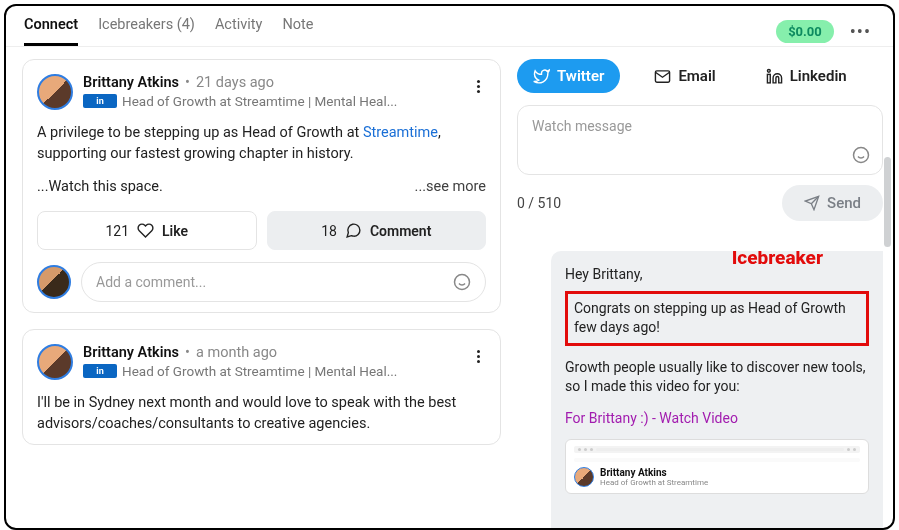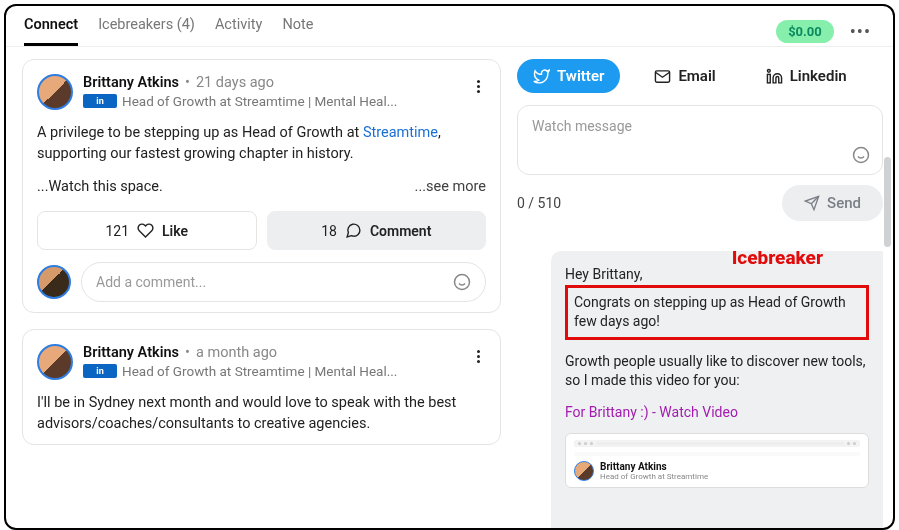--- a/index.html
+++ b/index.html
@@ -42,21 +42,21 @@
   .ch-tab { display: flex; align-items: center; gap: 7px; font-size: 15px; color: #222; padding: 8px 16px; border-radius: 20px; cursor: pointer; font-weight: 600; }
   .ch-tab.active { background: #1d9bf0; color: #fff; }
   .compose { margin-top: 12px; border: 1px solid #e4e4e4; border-radius: 12px; padding: 12px 14px; height: 70px; position: relative; color: #999; font-size: 14px; }
   .compose .smile { position: absolute; right: 12px; bottom: 10px; color: #888; }
   .counter-row { display: flex; align-items: center; justify-content: space-between; margin-top: 10px; }
   .counter { color: #444; font-size: 14px; }
   .send-btn { display: flex; align-items: center; gap: 7px; background: #eceef0; color: #7a7f86; border-radius: 20px; padding: 9px 22px; font-size: 15px; font-weight: 500; cursor: pointer; }
   .preview { margin-top: 30px; background: #eef0f2; border-radius: 10px 0 0 0; padding: 14px 14px 0 14px; margin-left: 34px; position: relative; flex: 1; overflow: hidden; }
   .note-label { position: absolute; top: -5px; right: 60px; color: #e20b0b; font-weight: 800; font-size: 19px; }
   .msg { font-size: 14px; color: #222; line-height: 1.4; }
-  .msg.box { border: 3px solid #e20b0b; padding: 5px 6px; margin-top: 0; }
+  .msg.box { border: 3px solid #e20b0b; padding: 5px 6px; margin-top: 6px; }
   .msg.link { color: #a21caf; margin-top: 12px; }
   .vid-thumb { margin-top: 10px; background: #fff; border: 1px solid #ddd; border-radius: 6px; padding: 6px 8px; }
   .vt-bar { height: 7px; background: #f3f3f3; border-radius: 2px; margin-bottom: 5px; display:flex; gap:3px; align-items:center; padding:0 4px;}
   .vt-bar i{width:3px;height:3px;background:#ccc;border-radius:50%;}
   .vt-bar .sp{flex:1;height:3px;background:#eee;border-radius:2px;}
   .vt-row { display:flex; align-items:center; gap:6px; }
   .vt-av { width:20px;height:20px;border-radius:50%;background:linear-gradient(135deg,#e8a97a 0 50%,#5b3a2a 50%);border:1.5px solid #2f7de1;}
   .vt-name { font-size:10px; font-weight:700; color:#111;}
   .vt-sub { font-size:8px; color:#888;}
   .scroll-ind { position:absolute; right:2px; top:110px; width:7px; height:90px; background:#cfd1d3; border-radius:4px; }

